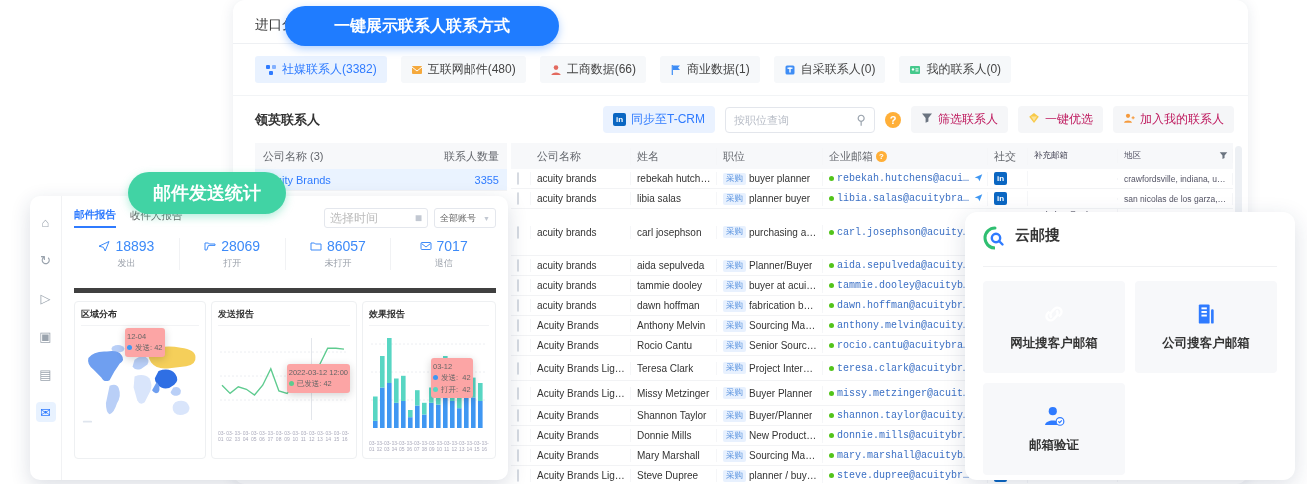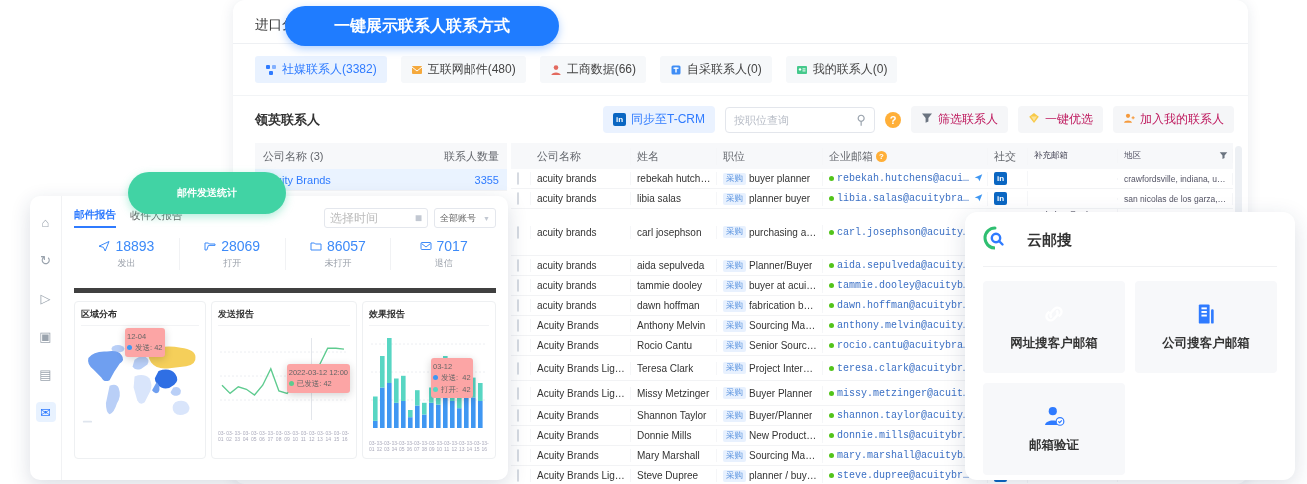--- a/index.html
+++ b/index.html
@@ -66,21 +66,21 @@
 
   
   #email-panel { position:absolute; left:30px; top:196px; width:478px; height:284px; background:#fff;
     border-radius:10px; box-shadow:0 6px 20px rgba(30,50,90,.16); z-index:20; display:flex; }
   #panel-sidebar { width:34px; border-right:1px solid #f1f2f4; display:flex; flex-direction:column;
     align-items:center; padding-top:16px; gap:18px; }
   .sb-ic { width:20px; height:20px; display:flex; align-items:center; justify-content:center;
     color:#9aa3ad; font-size:13px; cursor:pointer; border-radius:4px; }
   .sb-ic.active { background:#e8f2ff; color:#2f7bff; }
   #green-pill { position:absolute; left:128px; top:172px; width:158px; height:42px; border-radius:21px;
-    background:#41d3a4; color:#fff; font-size:10px; font-weight:bold; display:flex; align-items:center;
+    background:#41d3a4; color:#fff; font-size:18px; font-weight:bold; display:flex; align-items:center;
     justify-content:center; z-index:40; box-shadow:0 3px 8px rgba(65,211,164,.4); }
   #panel-content { flex:1; padding:12px 12px 10px 12px; position:relative; }
   #panel-tabs { display:flex; align-items:center; gap:14px; }
   .p-tab { font-size:10.5px; color:#666; padding-bottom:4px; cursor:pointer; }
   .p-tab.active { color:#2f7bff; font-weight:bold; border-bottom:2.5px solid #2f7bff; }
   #panel-controls { margin-left:auto; display:flex; gap:6px; }
   #date-input { width:104px; height:20px; border:1px solid #e4e7ed; border-radius:3px; display:flex;
     align-items:center; padding:0 5px; font-size:12px; color:#bbb; justify-content:space-between; cursor:text; }
   #account-select { width:62px; height:20px; border:1px solid #e4e7ed; border-radius:3px; display:flex;
     align-items:center; padding:0 5px; font-size:9px; color:#666; justify-content:space-between; cursor:pointer; }
@@ -96,21 +96,21 @@
   .mc-title { font-size:9px; color:#333; font-weight:bold; padding-bottom:4px; border-bottom:1px solid #f2f3f5; }
   .tooltip-box { position:absolute; background:#fca5a5; border-radius:3px; box-shadow:0 2px 8px rgba(0,0,0,.18);
     padding:3px 2px; font-size:7.5px; color:#666; z-index:5; line-height:1.5; white-space:nowrap;margin-left:24px; }
   .tt-dot { display:inline-block; width:5px; height:5px; border-radius:50%; margin-right:3px; }
   .x-labels { display:flex; justify-content:space-between; margin-top:1px; }
   .x-labels span { font-size:5px; color:#aab; width:8px; overflow:hidden; line-height:1.1; word-break:break-all; }
 
   
   #cloud-panel { position:absolute; left:965px; top:212px; width:330px; height:268px; background:#fff;
     border-radius:12px; box-shadow:0 6px 22px rgba(30,50,90,.15); z-index:20; padding:14px 18px; }
-  #cloud-head { display:flex; align-items:center; gap:20px; padding-bottom:12px; border-bottom:1px solid #f0f1f3; }
+  #cloud-head { display:flex; align-items:flex-start; gap:8px; padding-bottom:12px; border-bottom:1px solid #f0f1f3; }
   #cloud-title { font-size:15px; font-weight:bold; color:#333; }
   #cloud-grid { display:grid; grid-template-columns:1fr 1fr; gap:10px; margin-top:14px; }
   .cloud-tile { background:#f7f8fa; border-radius:4px; height:92px; display:flex; flex-direction:column;
     align-items:center; justify-content:center; gap:9px; cursor:pointer; }
   .cloud-tile .lab { font-size:12.5px; color:#333; font-weight:bold; }
 </style>
 </head>
 <body>
 
 <div id="main-card">
@@ -140,20 +140,29 @@
         <span>互联网邮件(480)</span>
       </div>
       <div class="chip">
         <span style="display:flex">
           <svg width="12" height="12" viewBox="0 0 12 12" xmlns="http://www.w3.org/2000/svg">
             <circle cx="6" cy="3.6" r="2.3" fill="#e36a5f"></circle>
             <path d="M1.3 11c.6-3.4 8.8-3.4 9.4 0z" fill="#e36a5f"></path>
           </svg>
         </span>
         <span>工商数据(66)</span>
+      </div>
+      <div class="chip">
+        <span style="display:flex">
+          <svg width="12" height="12" viewBox="0 0 12 12" xmlns="http://www.w3.org/2000/svg">
+            <rect x="1.7" y="1" width="1.2" height="10" fill="#3f8df5"></rect>
+            <path d="M3 1.5h7l-2 2.2 2 2.3H3z" fill="#3f8df5"></path>
+          </svg>
+        </span>
+        <span>商业数据(1)</span>
       </div>
       <div class="chip">
         <span style="display:flex">
           <svg width="12" height="12" viewBox="0 0 12 12" xmlns="http://www.w3.org/2000/svg">
             <rect x="1.5" y="1.5" width="9" height="9" rx="1.5" fill="#3f8df5"></rect>
             <rect x="3.5" y="3.5" width="5" height="1.4" fill="#fff"></rect>
             <rect x="5.3" y="3.5" width="1.4" height="5" fill="#fff"></rect>
           </svg>
         </span>
         <span>自采联系人(0)</span>

